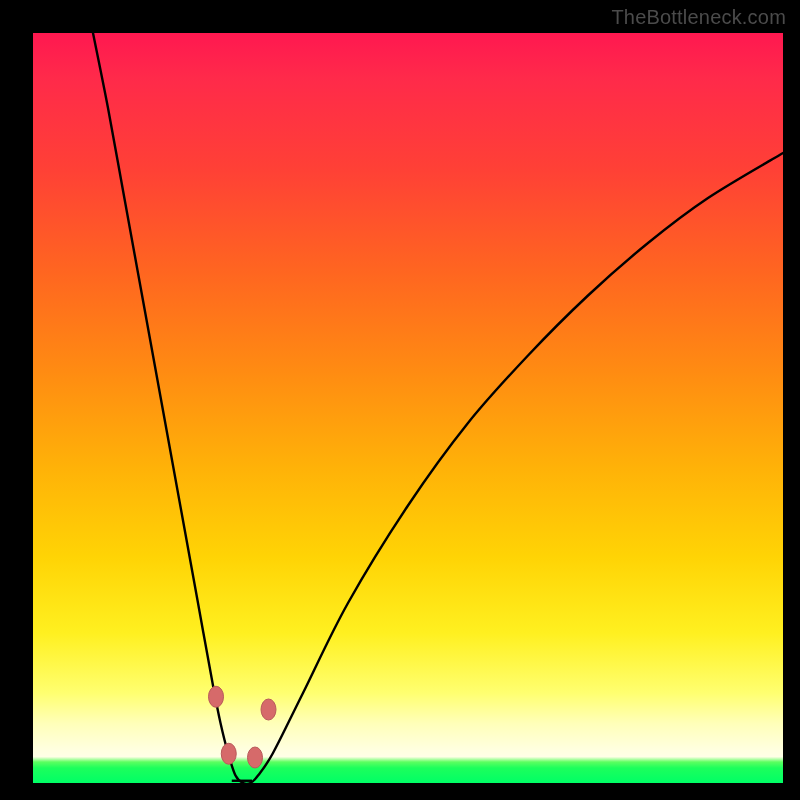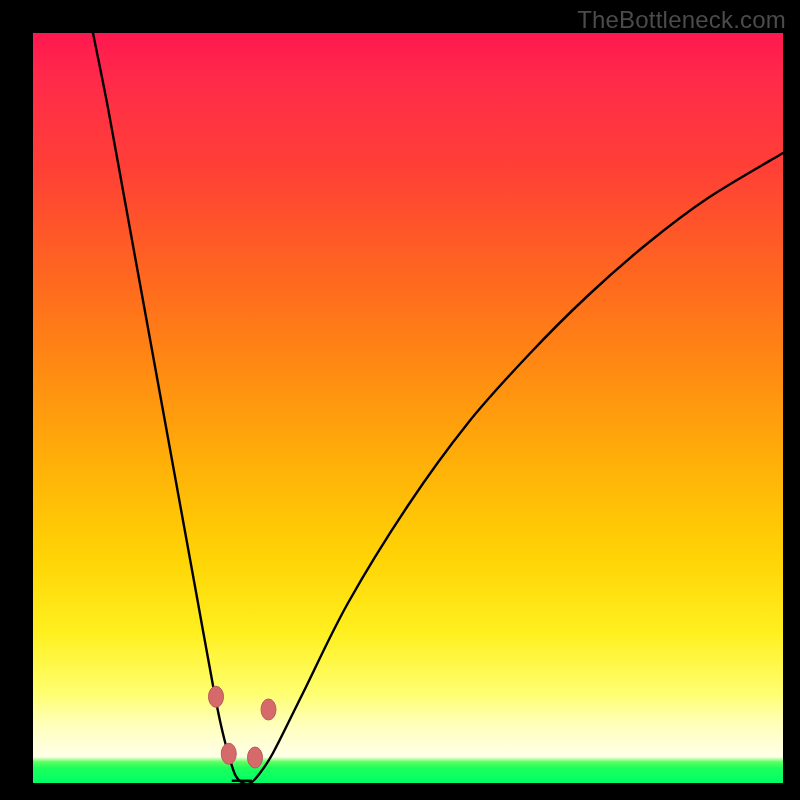--- a/index.html
+++ b/index.html
@@ -42,21 +42,21 @@
       #5cff60 97.2%,
       #1cff5c 98%,
       #00ff66 100%
     );
   }
   .watermark {
     position: absolute;
     top: 6px;
     right: 14px;
     color: #4b4b4b;
-    font-size: 24px;
+    font-size: 20px;
     letter-spacing: 0.2px;
     font-weight: 400;
   }
   svg.curve-layer {
     position: absolute;
     left: 33px;
     top: 33px;
     width: 750px;
     height: 750px;
     overflow: visible;

